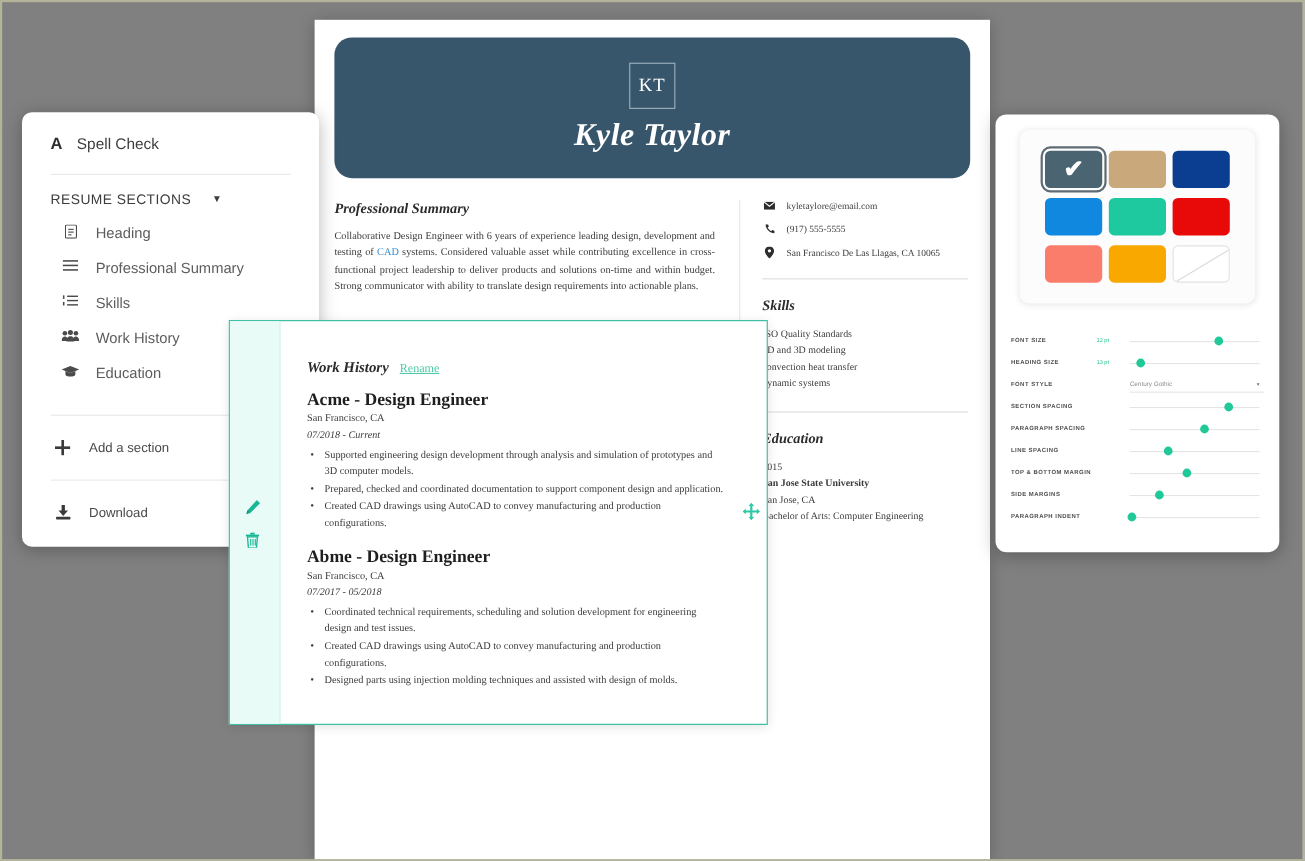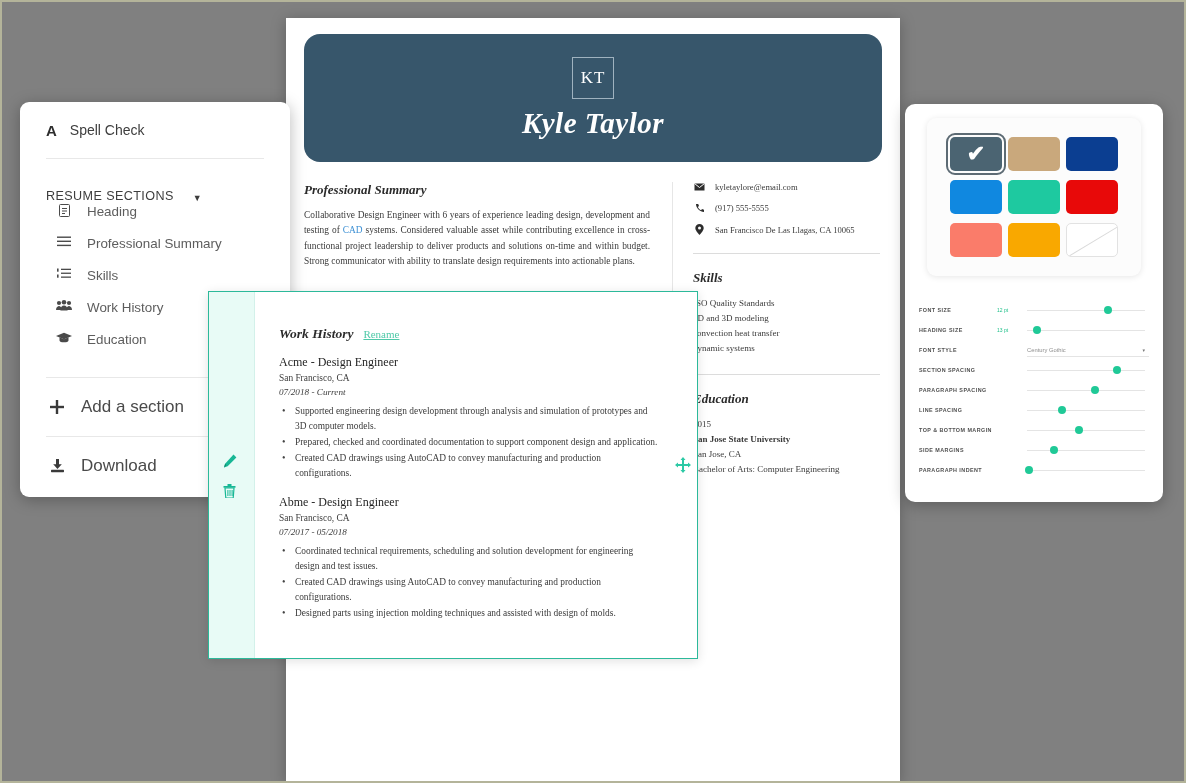--- a/index.html
+++ b/index.html
@@ -102,34 +102,34 @@
   .sb-item {
     display: flex; align-items: center; gap: 13px;
     color: #5a5a5a; font-size: 13.5px;
     cursor: pointer;
   }
   .sb-spell { height: 56px; color: #3d3d3d; font-size: 14px; }
   .sb-spell .glyph { font-weight: bold; font-size: 15px; color: #2e2e2e; }
   .sb-divider { height: 1px; background: #e8e8e8; }
 
   .sb-heading {
-    display: flex; align-items: flex-end; justify-content: space-between;
+    display: flex; align-items: center; justify-content: space-between;
     height: 44px;
     color: #3d3d3d; font-size: 12.6px; letter-spacing: 0.4px;
   }
   .caret { color: #3d3d3d; font-size: 9px; margin-right: 62px; }
 
   .sb-nav { padding-left: 8px; }
   .sb-nav .sb-item { min-height: 32px; align-items: flex-start; }
   .sb-nav .ico { width: 20px; flex: 0 0 20px; color: #4a4a4a; display:flex; justify-content:center; padding-top:1px;}
   .sb-nav .lbl { color: #5d5d5d; font-size: 13.4px; line-height: 17px; }
 
   .sb-action { height: 58px; }
   .sb-action .ico { width: 22px; flex: 0 0 22px; display:flex; justify-content:center; color:#3a3a3a; font-size: 15px;}
-  .sb-action .lbl { color: #4a4a4a; font-size: 17px; }
+  .sb-action .lbl { color: #4a4a4a; font-size: 12px; }
 
   
   .rightpanel {
     position: absolute;
     left: 905px; top: 104px;
     width: 258px; height: 398px;
     background: #ffffff;
     border-radius: 10px;
     box-shadow: 0 3px 16px rgba(0,0,0,0.28);
     z-index: 20;
@@ -213,22 +213,22 @@
     color: #2cc9a5; font-size: 15px; cursor: pointer;
   }
   .wh-content { position: absolute; left: 70px; top: 34px; right: 38px; }
   .wh-titlerow { display: flex; align-items: baseline; gap: 10px; margin-bottom: 13px; }
   .wh-title {
     font-family: "Liberation Serif", serif;
     font-style: italic; font-weight: bold; font-size: 13.5px; color: #2b2b2b;
   }
   .wh-rename { color: #4fc9a8; font-family: "Liberation Serif", serif; font-size: 11px; cursor: pointer; text-decoration: underline; }
   .job-title {
-    font-family: "Liberation Serif", serif; font-weight: normal;
-    font-size: 12px; color: #1f1f1f; margin-bottom: 1px;
+    font-family: "Liberation Serif", serif; font-weight: bold;
+    font-size: 16px; color: #1f1f1f; margin-bottom: 1px;
   }
   .job-loc {
     font-family: "Liberation Serif", serif; font-size: 9.4px; color: #3b3b3b; line-height: 14px;
   }
   .job-date {
     font-family: "Liberation Serif", serif; font-style: italic;
     font-size: 9.2px; color: #3b3b3b; line-height: 15px; margin-bottom: 4px;
   }
   .job-bullets { list-style: none; }
   .job-bullets li {

